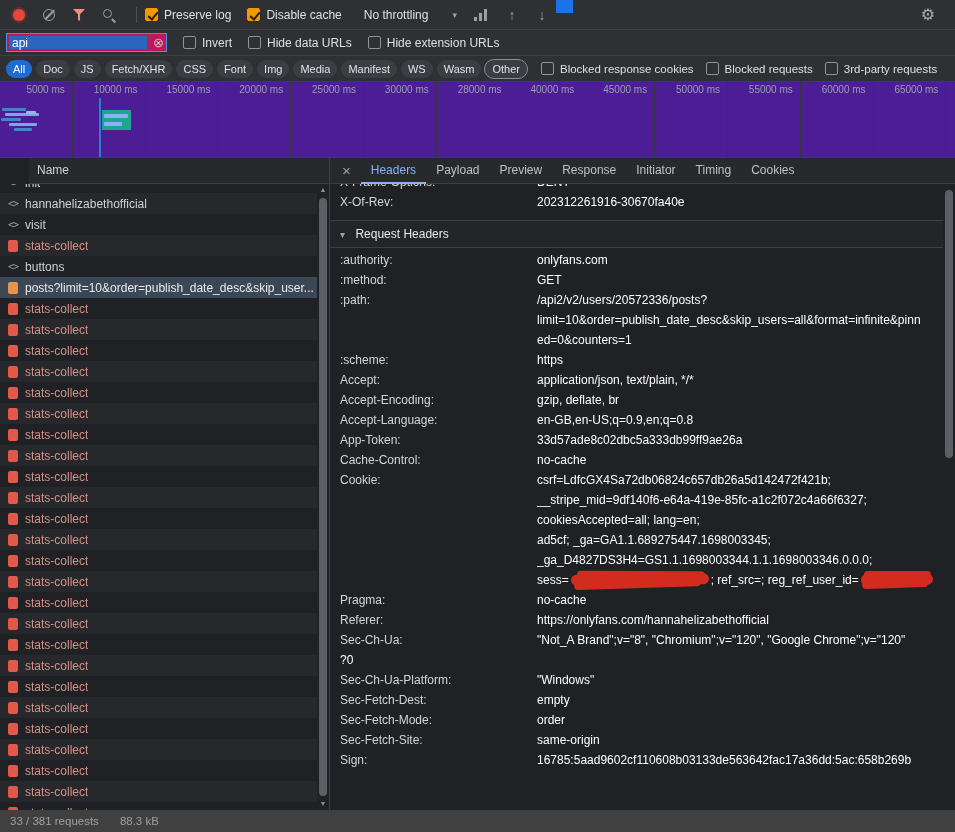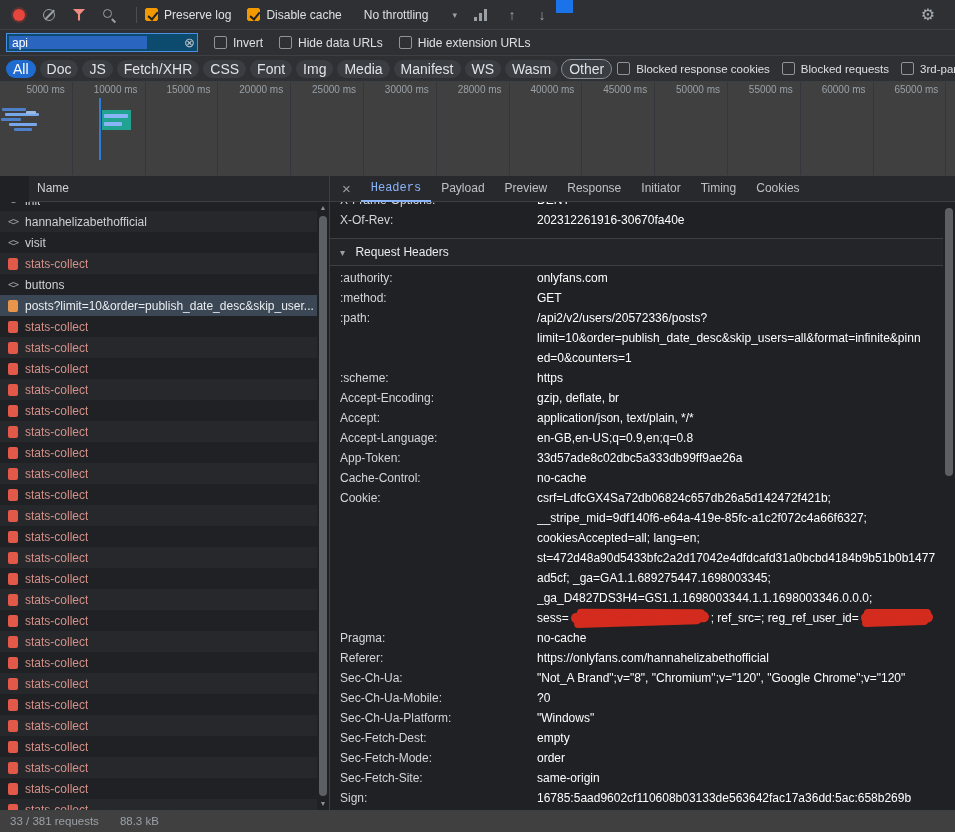--- a/index.html
+++ b/index.html
@@ -41,35 +41,35 @@
 
   
   .cb-group{display:inline-flex;align-items:center;flex:none;}
   .cb-item{display:inline-flex;align-items:center;margin-right:16px;font-size:12px;color:#dde0e3;cursor:pointer;white-space:nowrap;}
   .cbg3 .cb-item{font-size:11.5px;margin-right:12px;}
   .cb{width:13px;height:13px;border-radius:2px;border:1.5px solid #8f949a;margin-right:6px;position:relative;flex:none;background:transparent;}
   .cb.checked{background:var(--checkbox-orange);border-color:var(--checkbox-orange);}
   .cb.checked::after{content:"";position:absolute;left:3.5px;top:0.5px;width:4px;height:8px;border:solid #202124;border-width:0 2px 2px 0;transform:rotate(40deg);}
 
   
-  .fbox{position:relative;width:192px;height:19px;background:#0c4a6e;border:1px solid var(--focus-blue);margin-right:16px;flex:none;cursor:text;}
+  .fbox{position:relative;width:161px;height:19px;background:#be185d;border:1px solid var(--focus-blue);margin-right:16px;flex:none;cursor:text;}
   .fsel{position:absolute;left:2px;top:2px;bottom:2px;width:138px;background:var(--selection-blue);}
   .fval{position:absolute;left:5px;top:1px;font-size:12px;line-height:16px;color:#ffffff;}
   .fclear{position:absolute;right:2px;top:1px;font-size:13px;color:#c3c7cc;cursor:pointer;line-height:16px;}
 
   
   .pills{display:flex;align-items:center;flex:none;}
   .pill{height:18px;line-height:18px;padding:0 7px;border-radius:9px;background:#3a3d41;color:#dfe2e6;
-        font-size:14px;margin-right:4px;cursor:pointer;white-space:nowrap;flex:none;}
+        font-size:11px;margin-right:4px;cursor:pointer;white-space:nowrap;flex:none;}
   .pill.selected{background:var(--pill-blue);color:#ffffff;}
   .pill.focused{outline:1px solid #8a9097;}
-  .cbg3{margin-left:2px;}
-
-  
-  .overview{position:relative;height:94px;flex:none;background:#404040;border-bottom:1px solid #3c4043;overflow:hidden;}
+  .cbg3{margin-left:10px;}
+
+  
+  .overview{position:relative;height:76px;flex:none;background:#4c1d95;border-bottom:1px solid #3c4043;overflow:hidden;}
   .ov-grid{position:absolute;inset:0;background:repeating-linear-gradient(to right,transparent 0,transparent 71.8px,#34363b 71.8px,#34363b 72.8px);}
   .ov-ticks{position:relative;display:flex;height:16px;}
   .tick{flex:none;width:72.8px;text-align:right;padding-right:8px;font-size:10px;color:#9aa0a6;line-height:16px;white-space:nowrap;}
   .ov-chart{position:absolute;left:0;top:16px;right:0;bottom:0;}
   .ov-chart .bar{position:absolute;height:3px;border-radius:1px;}
 
   
   .main{display:flex;flex:1;min-height:0;}
   .left{position:relative;width:330px;flex:none;border-right:1px solid #3c4043;background:#202124;padding-left:29px;}
   .name-header{height:26px;line-height:25px;background:#28292c;border-bottom:1px solid #3c4043;padding-left:8px;font-size:12px;color:#cfd2d6;}
@@ -90,21 +90,21 @@
   .sb .thumb{position:absolute;left:2px;width:8px;border-radius:4px;background:#5c6064;}
   .sbarrow{position:absolute;left:0;width:12px;height:12px;font-size:7px;color:#8a8f94;text-align:center;line-height:12px;cursor:pointer;}
   .sbarrow.up{top:0;} .sbarrow.down{bottom:0;}
 
   
   .right{position:relative;flex:1;min-width:0;background:#202124;}
   .tabsbar{display:flex;align-items:center;height:26px;background:#28292d;border-bottom:1px solid #3c4043;}
   .close{padding:0 10px 0 12px;font-size:15px;color:#9aa0a6;cursor:pointer;}
   .dtabs{display:flex;height:26px;}
   .dtab{padding:0 10px;line-height:24px;font-size:12px;color:#bdc1c6;cursor:pointer;white-space:nowrap;}
-  .dtab.active{color:var(--accent-blue);border-bottom:2px solid var(--accent-blue);font-family:Liberation Mono, monospace;}
+  .dtab.active{color:var(--accent-blue);border-bottom:2px solid var(--accent-blue);}
   .details{position:absolute;left:0;top:26px;bottom:0;right:12px;overflow:hidden;font-size:12px;}
   .hdr-row{display:flex;line-height:20px;padding-left:10px;}
   [data-name="details-top-rows"] .hdr-row:first-child{margin-top:-12px;}
   .hdr-name{width:197px;flex:none;color:#d2d6da;}
   .hdr-value{flex:1;color:#ffffff;min-width:0;}
   .vline{white-space:nowrap;overflow:hidden;}
   .section-head{margin-top:8px;border-top:1px solid #3c4043;border-bottom:1px solid #3c4043;
                 padding:6px 0 6px 10px;color:#e8eaed;font-size:12px;cursor:pointer;background:#242528;}
   .section-head .tri{color:#9aa0a6;margin-right:7px;font-size:10px;}
   [data-name="request-headers-rows"]{padding-top:2px;}
@@ -437,65 +437,63 @@
                 <div class="vline" data-name="header-value-line"><span>/api2/v2/users/20572336/posts?</span></div>
                 <div class="vline" data-name="header-value-line"><span>limit=10&amp;order=publish_date_desc&amp;skip_users=all&amp;format=infinite&amp;pinn</span></div>
                 <div class="vline" data-name="header-value-line"><span>ed=0&amp;counters=1</span></div>
               </div>
             </div>
             <div class="hdr-row" data-name="header-row">
               <span class="hdr-name" data-name="header-name">:scheme:</span>
               <div class="hdr-value" data-name="header-value">https</div>
             </div>
             <div class="hdr-row" data-name="header-row">
+              <span class="hdr-name" data-name="header-name">Accept:</span>
+              <div class="hdr-value" data-name="header-value">application/json, text/plain, */*</div>
+            </div>
+            <div class="hdr-row" data-name="header-row">
               <span class="hdr-name" data-name="header-name">Accept-Encoding:</span>
               <div class="hdr-value" data-name="header-value">gzip, deflate, br</div>
-            </div>
-            <div class="hdr-row" data-name="header-row">
-              <span class="hdr-name" data-name="header-name">Accept:</span>
-              <div class="hdr-value" data-name="header-value">application/json, text/plain, */*</div>
             </div>
             <div class="hdr-row" data-name="header-row">
               <span class="hdr-name" data-name="header-name">Accept-Language:</span>
               <div class="hdr-value" data-name="header-value">en-GB,en-US;q=0.9,en;q=0.8</div>
             </div>
             <div class="hdr-row" data-name="header-row">
               <span class="hdr-name" data-name="header-name">App-Token:</span>
               <div class="hdr-value" data-name="header-value">33d57ade8c02dbc5a333db99ff9ae26a</div>
             </div>
             <div class="hdr-row" data-name="header-row">
               <span class="hdr-name" data-name="header-name">Cache-Control:</span>
               <div class="hdr-value" data-name="header-value">no-cache</div>
             </div>
             <div class="hdr-row" data-name="header-row">
               <span class="hdr-name" data-name="header-name">Cookie:</span>
               <div class="hdr-value" data-name="header-value">
                 <div class="vline" data-name="header-value-line"><span>csrf=LdfcGX4Sa72db06824c657db26a5d142472f421b;</span></div>
                 <div class="vline" data-name="header-value-line"><span>__stripe_mid=9df140f6-e64a-419e-85fc-a1c2f072c4a66f6327;</span></div>
                 <div class="vline" data-name="header-value-line"><span>cookiesAccepted=all; lang=en;</span></div>
-                <div class="vline" data-name="header-value-line"><span>st=472d48a90d5433bfc2a2d17042e4dfdcafd31a0bcbd4184b9b51b0b1477</span></div>
                 <div class="vline" data-name="header-value-line"><span>ad5cf; _ga=GA1.1.689275447.1698003345;</span></div>
                 <div class="vline" data-name="header-value-line"><span>_ga_D4827DS3H4=GS1.1.1698003344.1.1.1698003346.0.0.0;</span></div>
                 <div class="vline" data-name="header-value-line"><span>sess=</span><span class="redact" data-name="redaction-scribble" style="width: 138px;"></span><span>; ref_src=; reg_ref_user_id=</span><span class="redact" data-name="redaction-scribble" style="width: 72px;"></span></div>
               </div>
             </div>
             <div class="hdr-row" data-name="header-row">
               <span class="hdr-name" data-name="header-name">Pragma:</span>
               <div class="hdr-value" data-name="header-value">no-cache</div>
             </div>
             <div class="hdr-row" data-name="header-row">
               <span class="hdr-name" data-name="header-name">Referer:</span>
               <div class="hdr-value" data-name="header-value">https://onlyfans.com/hannahelizabethofficial</div>
             </div>
             <div class="hdr-row" data-name="header-row">
               <span class="hdr-name" data-name="header-name">Sec-Ch-Ua:</span>
               <div class="hdr-value" data-name="header-value">"Not_A Brand";v="8", "Chromium";v="120", "Google Chrome";v="120"</div>
             </div>
             <div class="hdr-row" data-name="header-row">
-              <span class="hdr-name" data-name="header-name">Sec-Ch-Ua-Mobile:</span>
               <div class="hdr-value" data-name="header-value">?0</div>
             </div>
             <div class="hdr-row" data-name="header-row">
               <span class="hdr-name" data-name="header-name">Sec-Ch-Ua-Platform:</span>
               <div class="hdr-value" data-name="header-value">"Windows"</div>
             </div>
             <div class="hdr-row" data-name="header-row">
               <span class="hdr-name" data-name="header-name">Sec-Fetch-Dest:</span>
               <div class="hdr-value" data-name="header-value">empty</div>
             </div>

